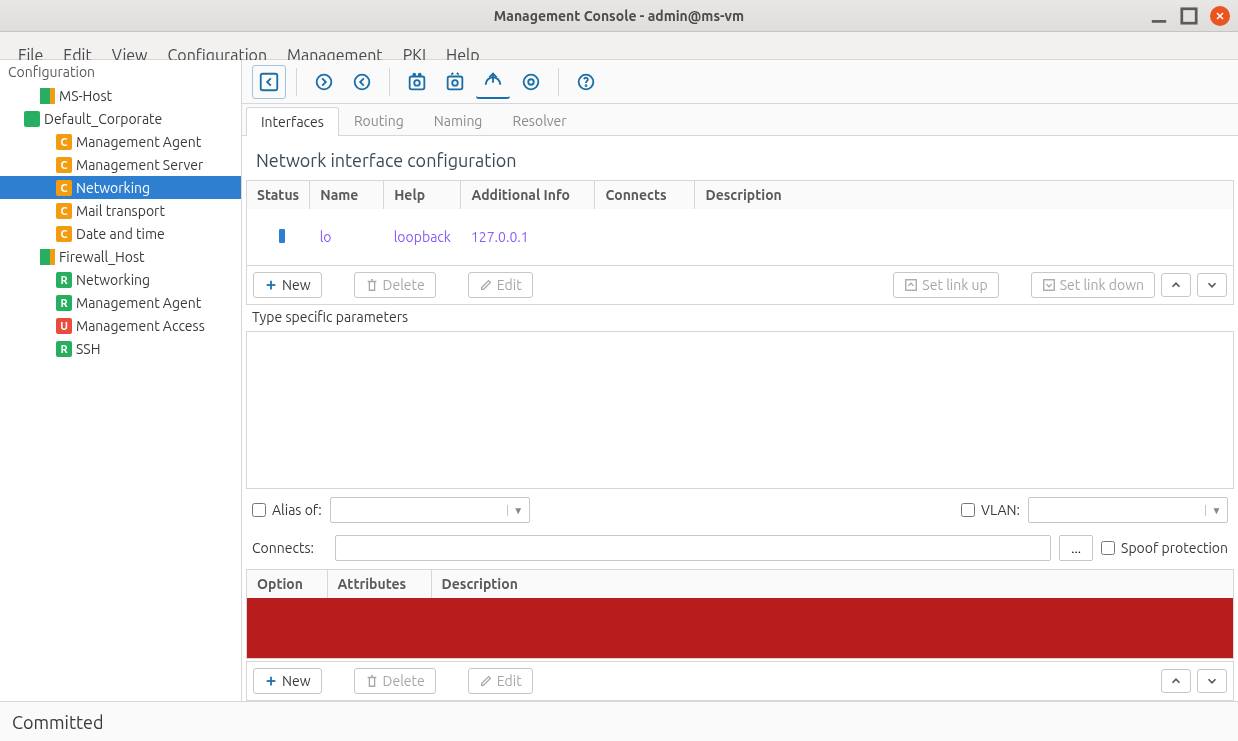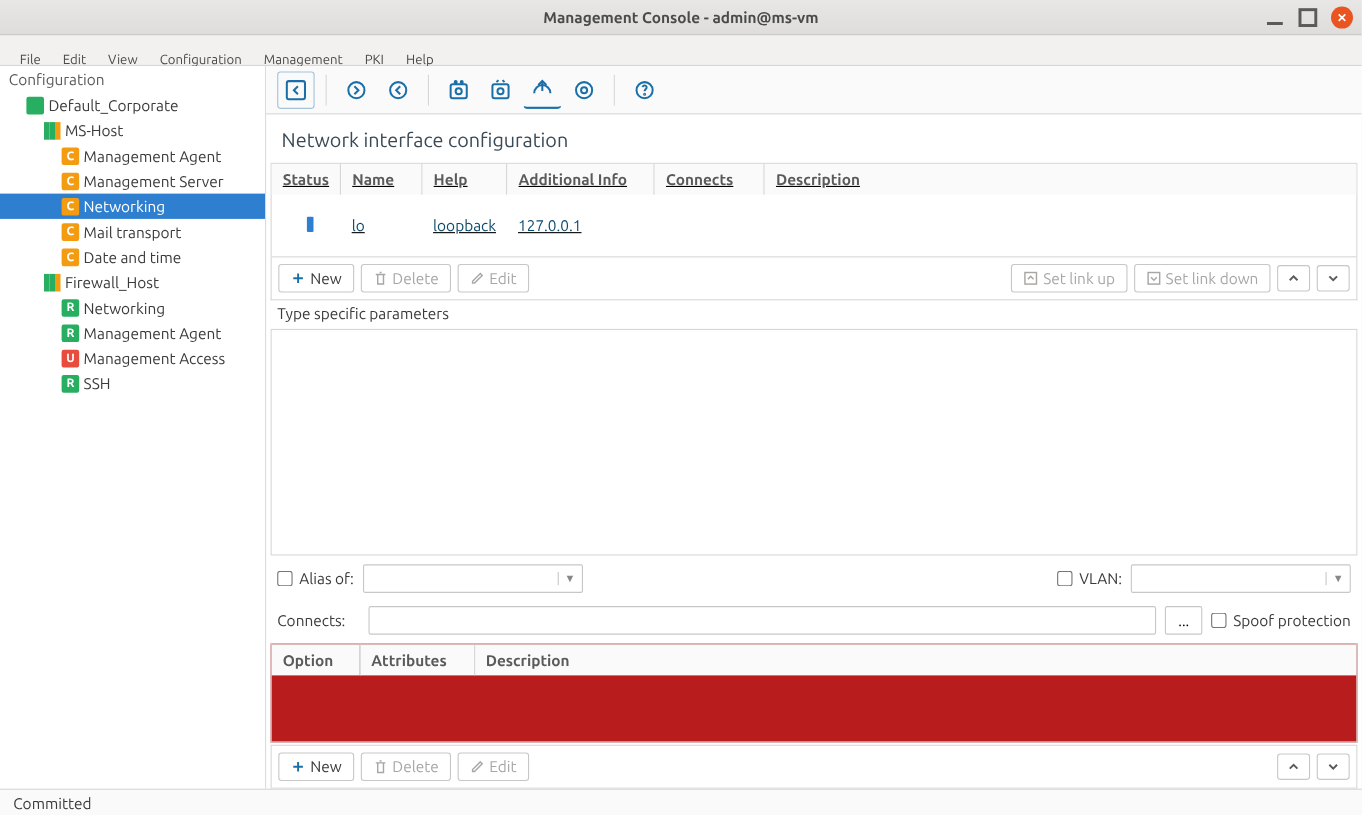--- a/index.html
+++ b/index.html
@@ -7,21 +7,21 @@
 
 
 .titlebar { height: 32px; background: linear-gradient(#e8e7e6, #dedddc); display: flex; align-items: center; justify-content: center; position: relative; border-bottom: 1px solid #c6c5c4; }
 .titlebar-title { color: #4a4a4a; font-weight: 700; font-size: 14px; }
 .window-controls { position: absolute; right: 8px; display: flex; gap: 12px; align-items: center; }
 .win-btn { width: 18px; height: 18px; display: flex; align-items: center; justify-content: center; cursor: pointer; color: #5a5a5a; }
 .win-close { width: 20px; height: 20px; border-radius: 50%; background: #e95420; color: #fff; display: flex; align-items: center; justify-content: center; font-size: 12px; }
 
 
 .menubar { height: 28px; background: #f2f1f0; display: flex; align-items: center; padding: 0 8px; gap: 0; border-bottom: 1px solid #d8d7d6; }
-.menu-item { padding: 4px 10px; color: #4a4a4a; font-size: 12px; cursor: pointer; margin-top: 18px; }
+.menu-item { padding: 4px 10px; color: #4a4a4a; font-size: 16px; cursor: pointer; margin-top: 18px; }
 
 
 .main { flex: 1; display: flex; min-height: 0; }
 
 
 .sidebar { width: 242px; background: #fff; border-right: 1px solid #d8d7d6; display: flex; flex-direction: column; font-size: 14px; color: #3a3a3a; overflow-y: auto; }
 .sidebar-header { padding: 4px 8px; color: #5a5a5a; font-size: 14px; }
 .tree { }
 .tree-row { display: flex; align-items: center; height: 23px; padding-left: 8px; cursor: pointer; gap: 4px; }
 .tree-row.selected { background: #2f7fd1; color: #fff; }
@@ -50,32 +50,32 @@
 
 
 .tabstrip { height: 32px; display: flex; align-items: flex-end; padding: 0 4px; border-bottom: 1px solid #d8d7d6; background: #fafafa; }
 .tab { padding: 6px 14px; color: #8a8a8a; font-size: 14px; cursor: pointer; border: 1px solid transparent; border-bottom: none; }
 .tab.active { color: #3a3a3a; background: #fff; border-color: #d8d7d6; border-top-left-radius: 3px; border-top-right-radius: 3px; position: relative; top: 1px; }
 
 
 .section-title { padding: 14px 14px 10px; font-size: 18px; color: #3a4a56; }
 
 
-.tbl-wrap { border: 1px solid #d8d7d6; margin: 0 4px; text-decoration: underline; }
+.tbl-wrap { border: 1px solid #d8d7d6; margin: 0 4px; }
 .tbl { width: 100%; border-collapse: collapse; font-size: 14px; }
 .tbl th { text-align: left; font-weight: 600; color: #5a5a5a; padding: 6px 10px; border-left: 1px solid #d8d7d6; background: #fafafa; }
 .tbl th:first-child { border-left: none; }
-.tbl td { padding: 4px 10px; color: #0c4a6e; }
+.tbl td { padding: 4px 10px; color: #8b5cf6; }
 .tbl-body { height: 56px; }
 .status-dot { display: inline-block; width: 6px; height: 14px; background: #2f7fd1; border-radius: 1px; margin-left: 22px; }
 
 
 .btn-row { display: flex; align-items: center; padding: 6px; gap: 6px; border: 1px solid #d8d7d6; border-top: none; margin: 0 4px; }
 .btn { display: inline-flex; align-items: center; gap: 4px; padding: 4px 10px; border: 1px solid #c8c7c6; background: #fff; border-radius: 3px; font-size: 14px; color: #3a3a3a; cursor: pointer; }
-.btn.disabled { color: #a8a7a6; cursor: default; }
+.btn.disabled { color: #a8a7a6; cursor: default; margin-left: 26px; }
 .btn svg { width: 14px; height: 14px; }
 .spacer { flex: 1; }
 .btn-sq { width: 30px; padding: 4px 0; justify-content: center; }
 
 
 .check-row { display: flex; justify-content: flex-end; padding: 8px 12px; gap: 18px; font-size: 14px; color: #3a3a3a; }
 .chk { display: inline-flex; align-items: center; gap: 6px; }
 .chk input { width: 14px; height: 14px; }
 
 
@@ -88,21 +88,21 @@
 .combo { height: 26px; border: 1px solid #c8c7c6; border-radius: 2px; background: #fff; display: flex; align-items: center; }
 .combo-main { flex: 1; padding: 0 6px; }
 .combo-arrow { width: 22px; border-left: 1px solid #c8c7c6; display: flex; align-items: center; justify-content: center; color: #888; font-size: 10px; }
 .txt { height: 26px; border: 1px solid #c8c7c6; border-radius: 2px; background: #fff; padding: 0 6px; }
 .tiny-btn { width: 34px; height: 26px; border: 1px solid #c8c7c6; border-radius: 2px; background: #fff; display: flex; align-items: center; justify-content: center; cursor: pointer; }
 
 
 .opt-wrap { border: 1px solid #d8d7d6; margin: 2px 4px; background: #b91c1c; min-height: 90px; }
 
 
-.statusbar { height: 24px; border-top: 1px solid #d8d7d6; display: flex; align-items: center; padding: 0 12px; font-size: 14px; color: #3a3a3a; background: #fafafa; }
+.statusbar { height: 40px; border-top: 1px solid #d8d7d6; display: flex; align-items: center; padding: 0 12px; font-size: 18px; color: #3a3a3a; background: #fafafa; }
 </style>
 </head>
 <body>
 
 <div class="titlebar">
   <span class="titlebar-title">Management Console - admin@ms-vm</span>
   <div class="window-controls">
     <div class="win-btn">
         <svg viewBox="0 0 10 10">
           <line x1="1" y1="8" x2="9" y2="8" stroke="currentColor" stroke-width="1.5"></line>
@@ -130,32 +130,32 @@
   <span class="menu-item">Management</span>
   <span class="menu-item">PKI</span>
   <span class="menu-item">Help</span>
 </div>
 
 <div class="main">
 
   <div class="sidebar">
     <div class="sidebar-header">Configuration</div>
     <div class="tree" id="tree">
-        <div class="tree-row indent-1">
-          <span class="badge badge-green"></span>
-          <span>Default_Corporate</span>
-        </div>
         <div class="tree-row indent-2">
           <span class="badge-group">
             <span class="stripe s-green"></span>
             <span class="stripe s-green"></span>
             <span class="stripe s-orange"></span>
           </span>
           <span>MS-Host</span>
         </div>
+        <div class="tree-row indent-1">
+          <span class="badge badge-green"></span>
+          <span>Default_Corporate</span>
+        </div>
         <div class="tree-row indent-3">
           <span class="badge badge-c">C</span>
           <span>Management Agent</span>
         </div>
         <div class="tree-row indent-3">
           <span class="badge badge-c">C</span>
           <span>Management Server</span>
         </div>
         <div class="tree-row indent-3 selected">
           <span class="badge badge-c">C</span>
@@ -250,20 +250,26 @@
       <div class="tb-sep"></div>
       <div class="tb-btn">
           <svg viewBox="0 0 24 24" fill="none" stroke="currentColor" stroke-width="2">
             <circle cx="12" cy="12" r="8"></circle>
             <path d="M10 9a2 2 0 1 1 3 2c-1 1-1 2-1 2"></path>
             <circle cx="12" cy="16" r="0.5" fill="currentColor"></circle>
           </svg>
         </div>
     </div>
 
+    <div class="tabstrip">
+      <div class="tab active">Interfaces</div>
+      <div class="tab">Routing</div>
+      <div class="tab">Naming</div>
+      <div class="tab">Resolver</div>
+    </div>
 
     <div class="section-title">Network interface configuration</div>
 
     <div class="tbl-wrap">
       <table class="tbl">
         <thead>
             <tr>
           <th style="width:60px">Status</th>
           <th style="width:74px">Name</th>
           <th style="width:70px">Help</th>

